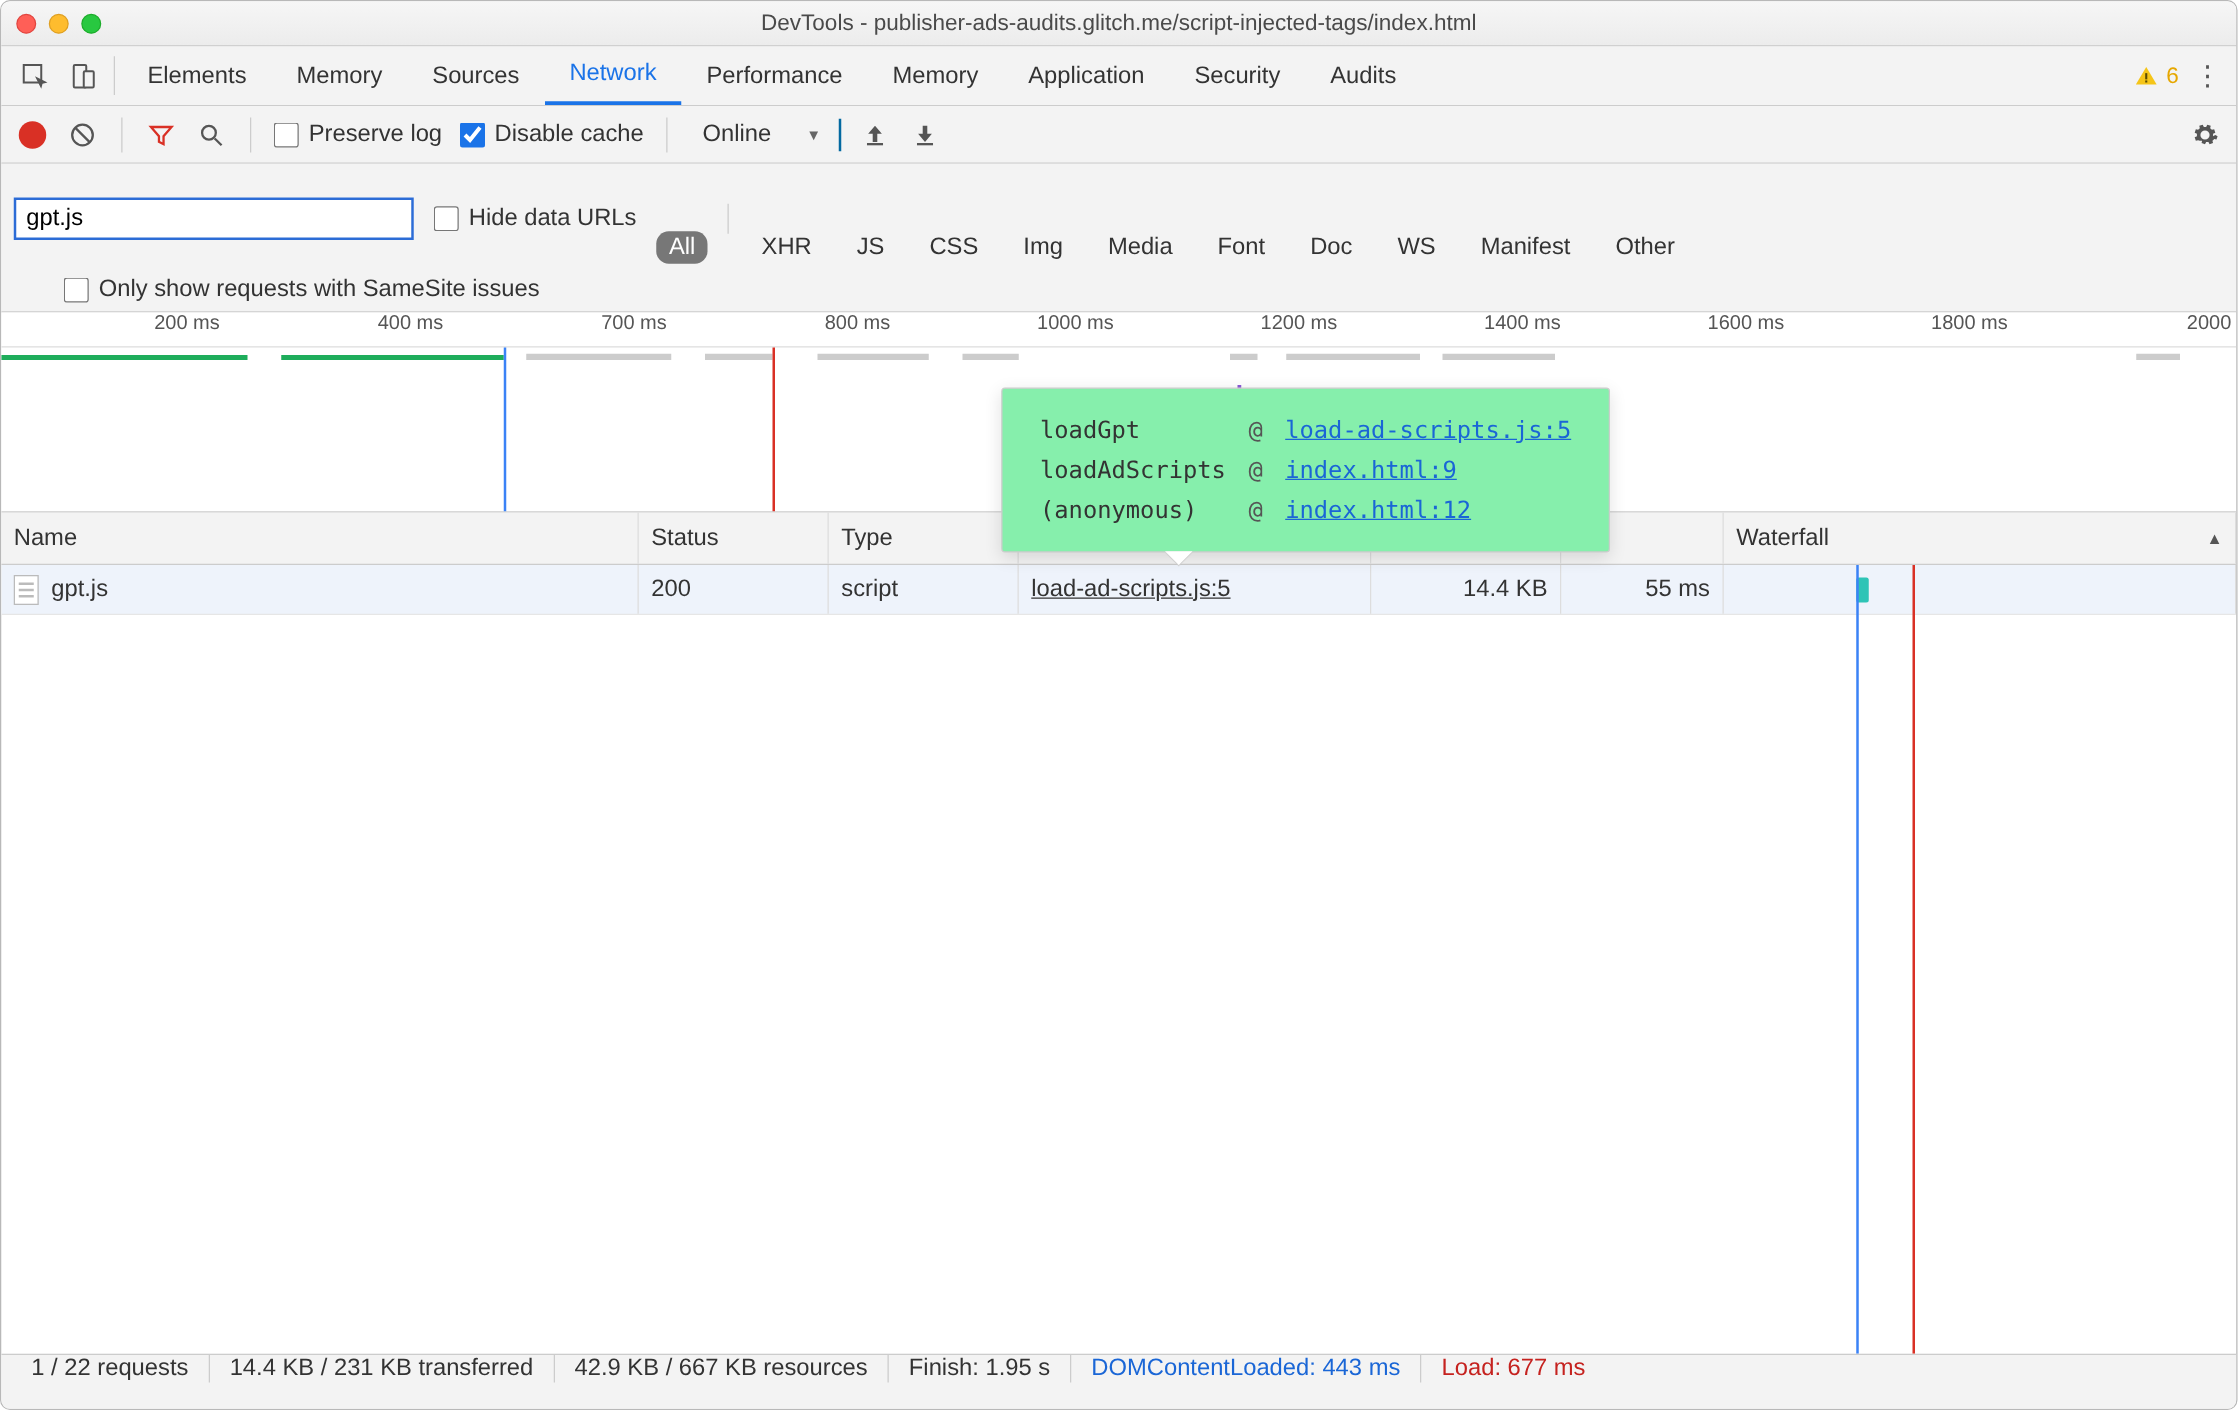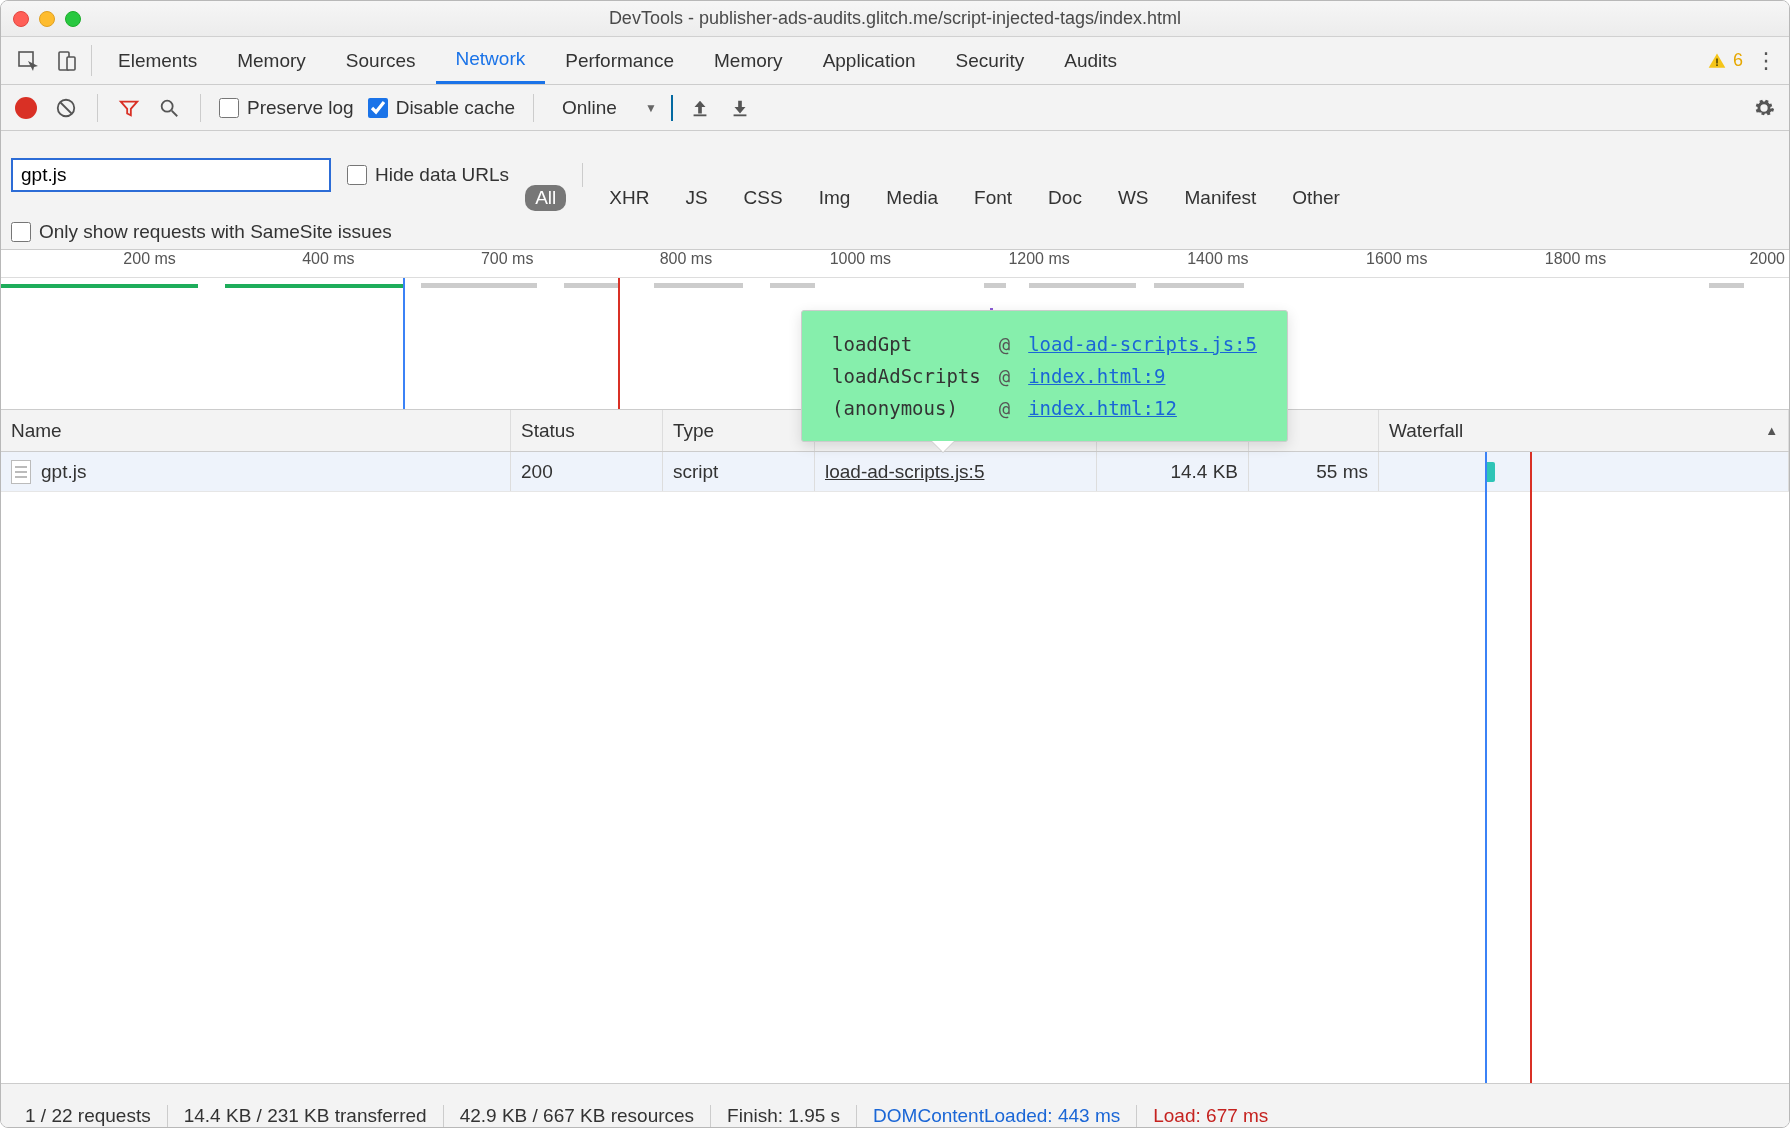--- a/index.html
+++ b/index.html
@@ -71,21 +71,21 @@
   padding:8px 10px 6px;
   font-size:19px;
 }
 .filterbar .row1 { display:flex; align-items:center; gap:16px; flex-wrap:wrap;}
 .filter-input {
   width:320px; height:34px; border:2px solid #2c6cd6; padding:2px 8px; font-size:19px; background:#fff;
 }
 .type-chip { padding:2px 10px; color:#333;margin-top:46px;}
 .type-chip.all { background:#777; color:#fff; border-radius:10px;}
 .type-sep { width:1px; height:24px; background:#ccc;}
-.filterbar .row2 { margin-top:10px; display:flex; align-items:center; gap:10px;}
+.filterbar .row2 { margin-top:10px; display:flex; align-items:center; gap:10px;margin-left:40px;}
 
 .timeline {
   height:160px; border-bottom:1px solid #ccc; background:#fff; position:relative;
 }
 .ticks { height:28px; border-bottom:1px solid #ddd; position:relative;}
 .tick { position:absolute; top:0; font-size:16px; color:#555; transform:translateX(-100%); padding-right:4px;}
 .bars { position:absolute; top:30px; left:0; right:0; height:12px;}
 .gbar { position:absolute; height:4px; background:#1ead5b; top:4px;}
 .graybar { position:absolute; height:5px; background:#ccc; top:3px;}
 .bluev { position:absolute; width:2px; background:#3b82f6; top:28px; bottom:0;}
@@ -118,21 +118,21 @@
 .trow { height:40px; display:flex; font-size:19px; background:#eef3fb; border-bottom:1px solid #e6e6e6;}
 .file-ico { width:20px; height:24px; border:1px solid #bbb; margin-right:10px; background:linear-gradient(#fff,#fff); position:relative;}
 .file-ico::before {content:""; position:absolute; top:5px; left:3px; right:3px; height:2px; background:#bbb; box-shadow:0 5px 0 #bbb, 0 10px 0 #bbb;}
 .underline { text-decoration:underline;}
 .vline { position:absolute; top:0; bottom:0; width:2px;}
 .vline.blue{background:#3b82f6;} .vline.red{background:#d93025;}
 .wfbar { position:absolute; top:10px; height:20px; background:#2ec4b6; border-radius:2px;}
 
 .statusbar {
   height:44px; border-top:1px solid #ccc; background:#f3f3f3;
-  display:flex; align-items:flex-end; font-size:19px; color:#333; padding:0 8px;
+  display:flex; align-items:flex-start; font-size:19px; color:#333; padding:0 8px;
 }
 .statusbar .seg { padding:0 16px; border-right:1px solid #ccc; white-space:nowrap;}
 .statusbar .seg:last-child{border-right:none;}
 .dcl { color:#1a66d6;} .load { color:#c5221f;}
 svg { display:block;}
 </style>
 </head>
 <body>
 
 <div class="titlebar">

